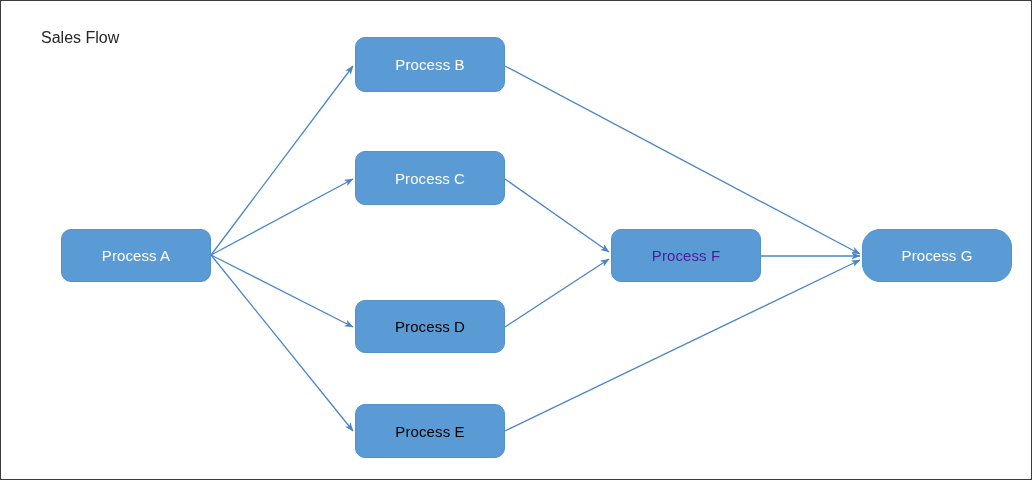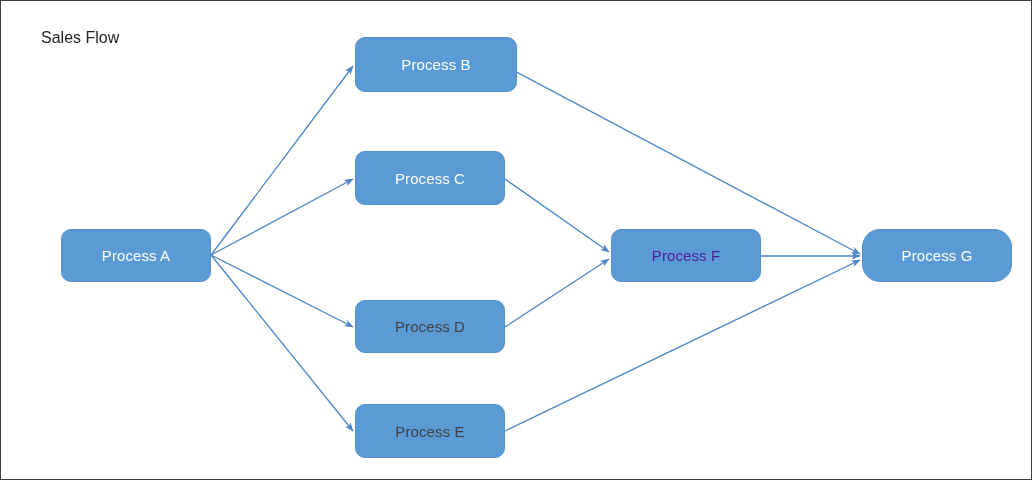--- a/index.html
+++ b/index.html
@@ -90,30 +90,30 @@
         <line x1="505" y1="327" x2="609" y2="259" stroke="#4a86c8" marker-end="url(#arrowhead)"></line>
         <line x1="505" y1="431" x2="860" y2="260" stroke="#4a86c8" marker-end="url(#arrowhead)"></line>
         <line x1="761" y1="256" x2="860" y2="256" stroke="#4a86c8" marker-end="url(#arrowhead)"></line>
       </g>
   </svg>
 
   <div id="nodes-layer">
       <div class="node" style="left: 61px; top: 229px; width: 150px; height: 53px; background: rgb(91, 155, 213); border-color: rgb(82, 145, 202); color: rgb(255, 255, 255); text-align: right;">
         <span class="node-label">Process A</span>
       </div>
-      <div class="node" style="left: 355px; top: 37px; width: 162px; height: 55px; background: rgb(91, 155, 213); border-color: rgb(82, 145, 202); color: rgb(255, 255, 255);">
+      <div class="node" style="left: 355px; top: 37px; width: 150px; height: 55px; background: rgb(91, 155, 213); border-color: rgb(82, 145, 202); color: rgb(255, 255, 255);">
         <span class="node-label">Process B</span>
       </div>
       <div class="node" style="left: 355px; top: 151px; width: 150px; height: 54px; background: rgb(91, 155, 213); border-color: rgb(82, 145, 202); color: rgb(255, 255, 255);">
         <span class="node-label">Process C</span>
       </div>
-      <div class="node" style="left: 355px; top: 300px; width: 150px; height: 53px; background: rgb(91, 155, 213); border-color: rgb(82, 145, 202); color: #404040;">
+      <div class="node" style="left: 355px; top: 300px; width: 150px; height: 53px; background: rgb(91, 155, 213); border-color: rgb(82, 145, 202); color: #000000;">
         <span class="node-label">Process D</span>
       </div>
-      <div class="node" style="left: 355px; top: 404px; width: 150px; height: 54px; background: rgb(91, 155, 213); border-color: rgb(82, 145, 202); color: #404040;">
+      <div class="node" style="left: 355px; top: 404px; width: 150px; height: 54px; background: rgb(91, 155, 213); border-color: rgb(82, 145, 202); color: #000000;">
         <span class="node-label">Process E</span>
       </div>
       <div class="node" style="left: 611px; top: 229px; width: 150px; height: 53px; background: rgb(91, 155, 213); border-color: rgb(82, 145, 202); color: #4c1d95;">
         <span class="node-label">Process F</span>
       </div>
       <div class="node" style="left: 862px; top: 229px; width: 150px; height: 53px; background: rgb(91, 155, 213); border-color: rgb(82, 145, 202); color: rgb(255, 255, 255); border-radius: 18px;">
         <span class="node-label">Process G</span>
       </div>
     </div>
 

